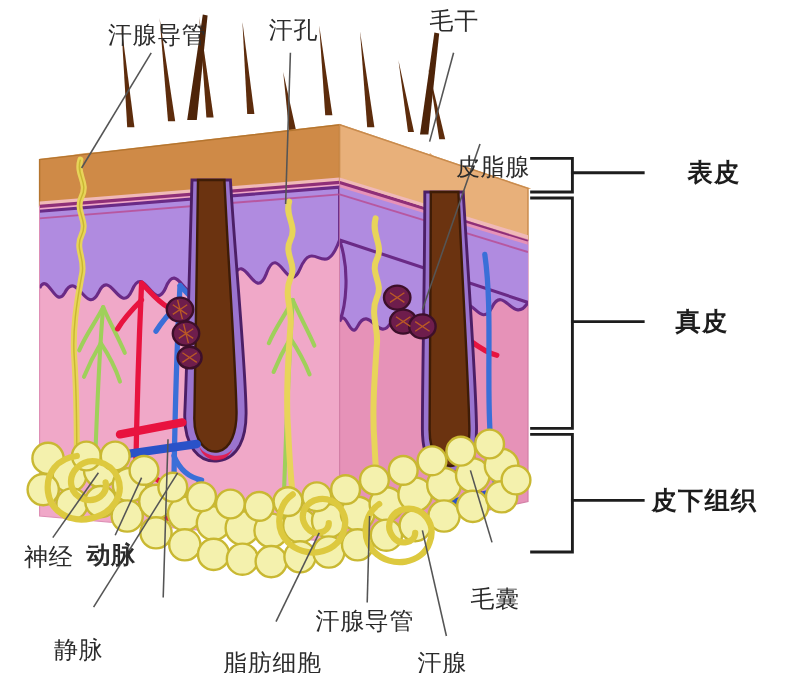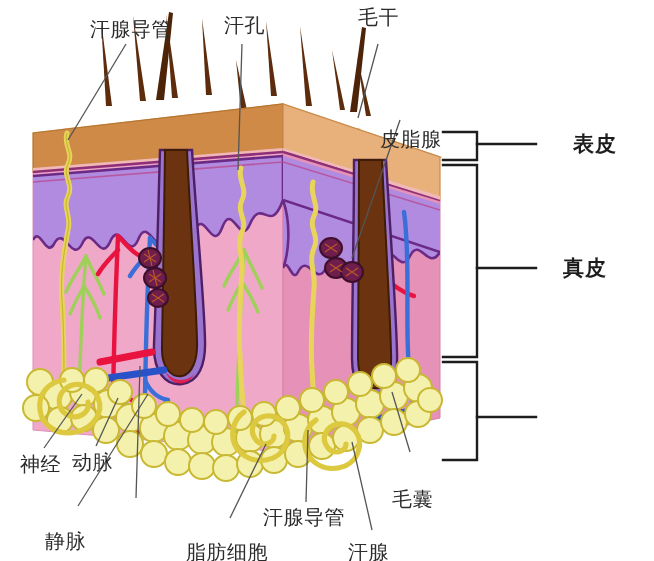--- a/index.html
+++ b/index.html
@@ -334,23 +334,24 @@
       <path d="M477,417 L536,417"></path>
     </g>
   </svg>
 
   <div class="lbl lbl-callout" style="left:90px;  top:16px;">汗腺导管</div>
   <div class="lbl lbl-callout" style="left:224px; top:12px;">汗孔</div>
   <div class="lbl lbl-callout" style="left:358px; top:4px;">毛干</div>
   <div class="lbl lbl-callout" style="left:380px; top:94px;margin-top:32px;">皮脂腺</div>
 
   <div class="lbl lbl-callout" style="left:20px;  top:451px;">神经</div>
-  <div class="lbl lbl-callout" style="left:72px;  top:449px;">动脉</div>
+  <div class="lbl lbl-callout" style="left:72px;  top:449px;font-weight:bold;">动脉</div>
   <div class="lbl lbl-callout" style="left:45px;  top:528px;">静脉</div>
   <div class="lbl lbl-callout" style="left:186px; top:539px;">脂肪细胞</div>
   <div class="lbl lbl-callout" style="left:263px; top:504px;">汗腺导管</div>
   <div class="lbl lbl-callout" style="left:348px; top:539px;">汗腺</div>
   <div class="lbl lbl-callout" style="left:392px; top:457px;margin-top:29px;">毛囊</div>
 
   <div class="lbl lbl-layer" style="left:573px; top:130px;">表皮</div>
   <div class="lbl lbl-layer" style="left:543px; top:254px;margin-left:20px;">真皮</div>
+  <div class="lbl lbl-layer" style="left:543px; top:403px;">皮下组织</div>
 
 </div>
 
 </body></html>

